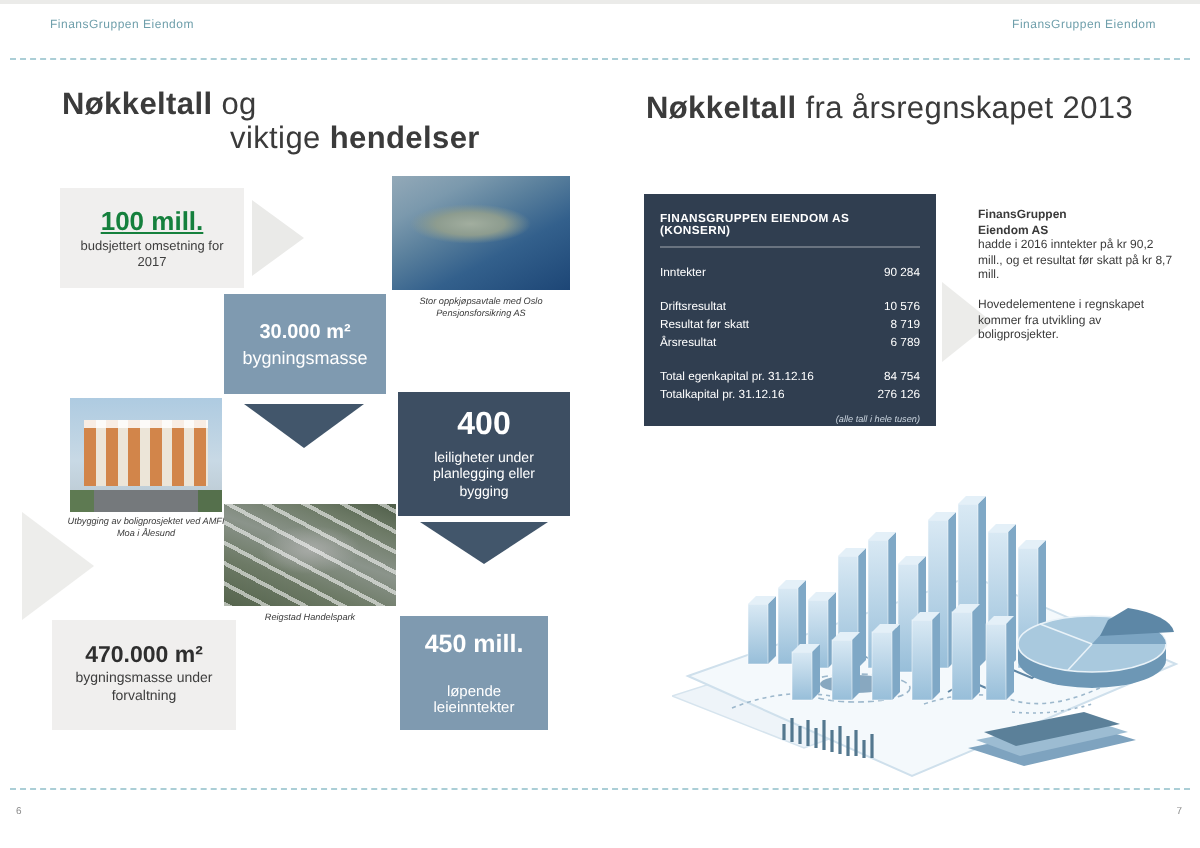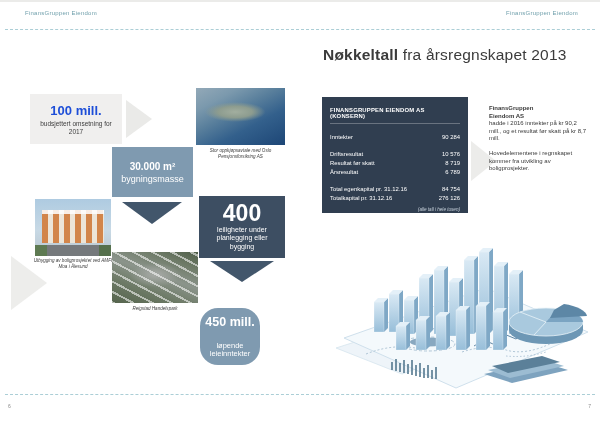--- a/index.html
+++ b/index.html
@@ -18,32 +18,32 @@
   #title-left{left:31px;top:44px;}
   #title-left .l2{margin-left:84px;}
   #title-right{left:323px;top:46px;}
 
   .statbox{position:absolute;display:flex;flex-direction:column;align-items:center;justify-content:center;text-align:center;box-sizing:border-box;}
   .statbox .v{font-weight:bold;}
   .gray{background:#f0efee;color:#333;}
   .steel{background:#7f9ab0;color:#fff;}
   .dark{background:#3d4e62;color:#fff;}
   #stat-100{left:30px;top:94px;width:92px;height:50px;}
-  #stat-100 .v{font-size:13px;color:#1d4ed8;}
+  #stat-100 .v{font-size:13px;color:#15803d;text-decoration:underline;}
   #stat-100 .lb{font-size:6.5px;color:#3d3d3d;width:72px;line-height:8px;margin-top:2px;}
   #stat-30000{left:112px;top:147px;width:81px;height:50px;}
   #stat-30000 .v{font-size:10px;}
   #stat-30000 .lb{font-size:9px;margin-top:2px;}
   #stat-400{left:199px;top:196px;width:86px;height:62px;}
-  #stat-400 .v{font-size:23px;line-height:20px;}
+  #stat-400 .v{font-size:16px;line-height:20px;}
   #stat-400 .lb{font-size:7px;line-height:8.5px;width:64px;margin-top:3px;}
   #stat-470000{left:26px;top:310px;width:92px;height:55px;}
   #stat-470000 .v{font-size:11.5px;color:#2e2e2e;}
   #stat-470000 .lb{font-size:7px;color:#3d3d3d;width:72px;line-height:8.5px;margin-top:2px;}
-  #stat-450{left:200px;top:308px;width:60px;height:57px;border-radius:18px;}
+  #stat-450{left:200px;top:308px;width:74px;height:57px;}
   #stat-450 .v{font-size:12.5px;}
   #stat-450 .lb{font-size:7.5px;line-height:8.5px;width:60px;margin-top:13px;}
 
   .tri{position:absolute;width:0;height:0;}
   #arr-right-1{left:126px;top:100px;border-left:26px solid #eaeae8;border-top:19px solid transparent;border-bottom:19px solid transparent;}
   #arr-right-big{left:11px;top:256px;border-left:36px solid #ededeb;border-top:27px solid transparent;border-bottom:27px solid transparent;}
   #arr-right-table{left:471px;top:141px;border-left:25px solid #ececea;border-top:20px solid transparent;border-bottom:20px solid transparent;}
   #arr-down-1{left:122px;top:202px;border-top:22px solid #42566b;border-left:30px solid transparent;border-right:30px solid transparent;}
   #arr-down-2{left:210px;top:261px;border-top:21px solid #42566b;border-left:32px solid transparent;border-right:32px solid transparent;}
 
@@ -83,20 +83,24 @@
 </head>
 <body>
 
 <div class="sheet">
   <div class="edge-top"></div>
 
   <div class="hdr l">FinansGruppen Eiendom</div>
   <div class="hdr r">FinansGruppen Eiendom</div>
   <div class="rule top"></div>
 
+  <div class="title" id="title-left">
+    <div><span class="b">Nøkkeltall</span><span> og</span></div>
+    <div class="l2"><span>viktige </span><span class="b">hendelser</span></div>
+  </div>
 
   <div class="statbox gray" id="stat-100">
     <div class="v">100 mill.</div>
     <div class="lb">budsjettert omsetning for 2017</div>
   </div>
   <div class="tri" id="arr-right-1"></div>
 
   <div class="photo" id="photo-coast"></div>
   <div class="caption" id="cap-coast">Stor oppkjøpsavtale med Oslo Pensjonsforsikring AS</div>
 
@@ -115,20 +119,24 @@
 
   <div class="statbox dark" id="stat-400">
     <div class="v">400</div>
     <div class="lb">leiligheter under planlegging eller bygging</div>
   </div>
   <div class="tri" id="arr-down-2"></div>
 
   <div class="photo" id="photo-park"></div>
   <div class="caption" id="cap-park">Reigstad Handelspark</div>
 
+  <div class="statbox gray" id="stat-470000">
+    <div class="v">470.000 m²</div>
+    <div class="lb">bygningsmasse under forvaltning</div>
+  </div>
 
   <div class="statbox steel" id="stat-450">
     <div class="v">450 mill.</div>
     <div class="lb">løpende leieinntekter</div>
   </div>
 
   <div class="title" id="title-right">
     <span class="b">Nøkkeltall</span><span> fra årsregnskapet 2013</span>
   </div>
 

